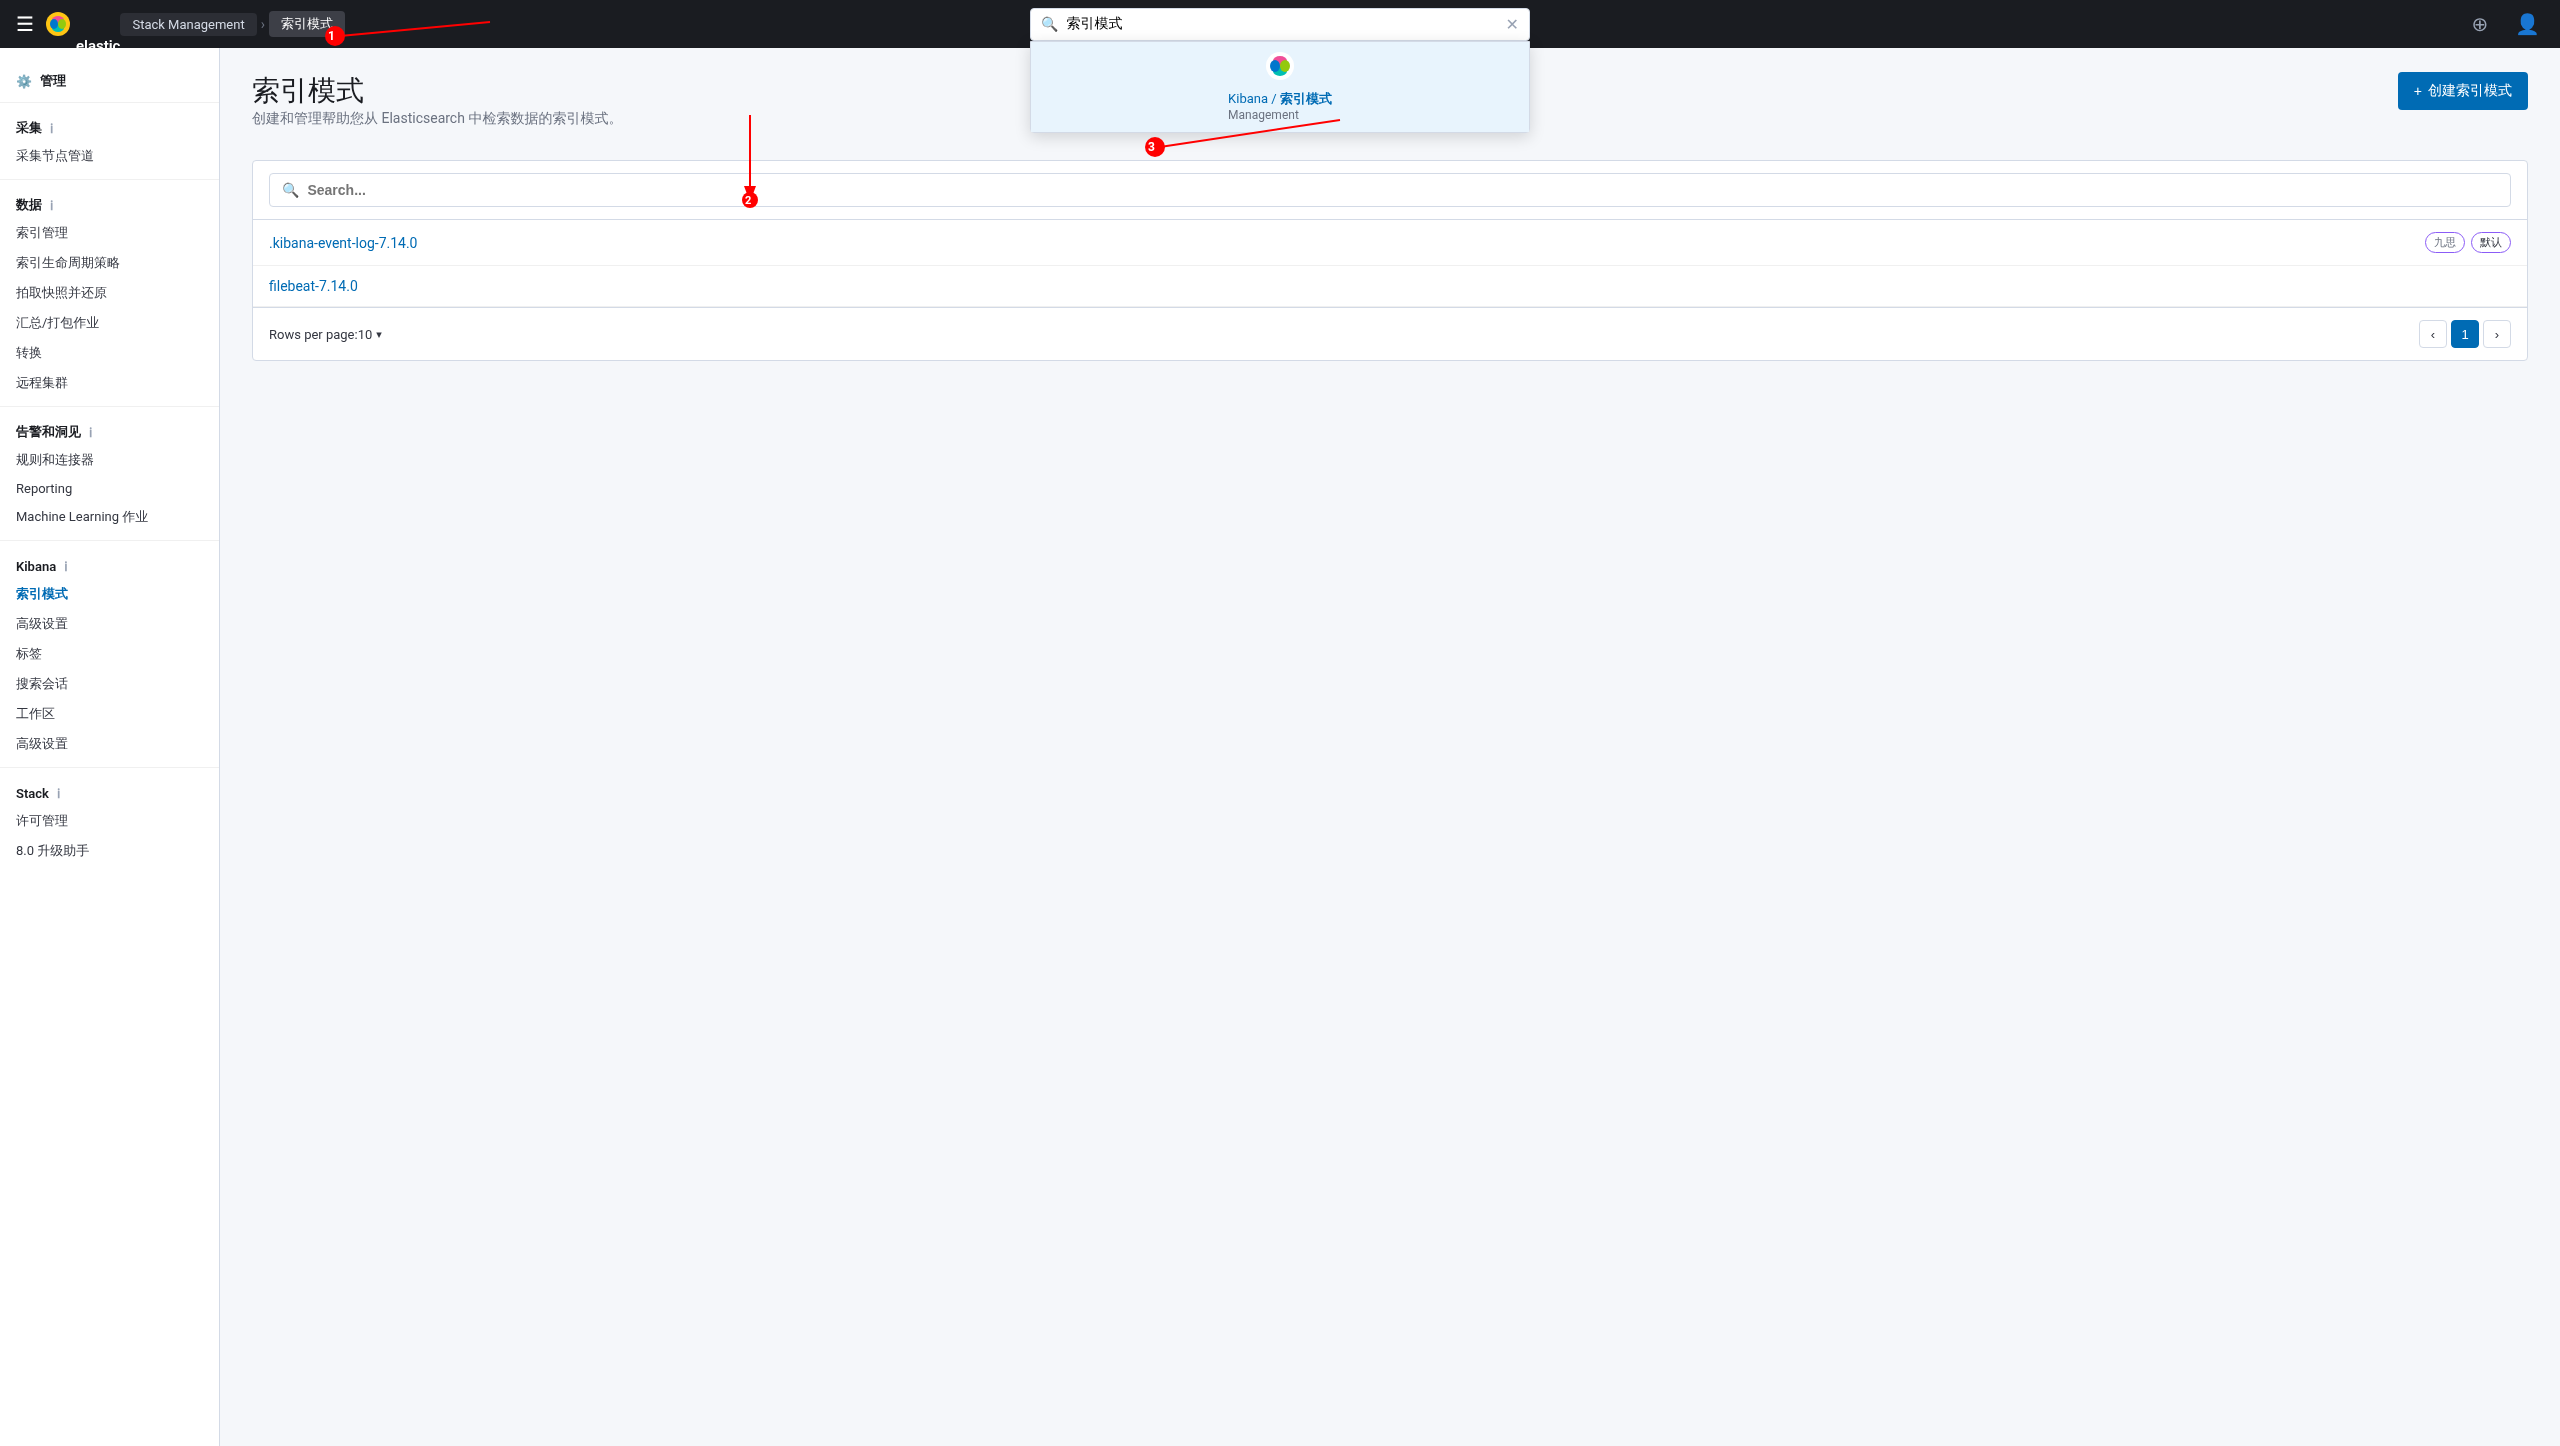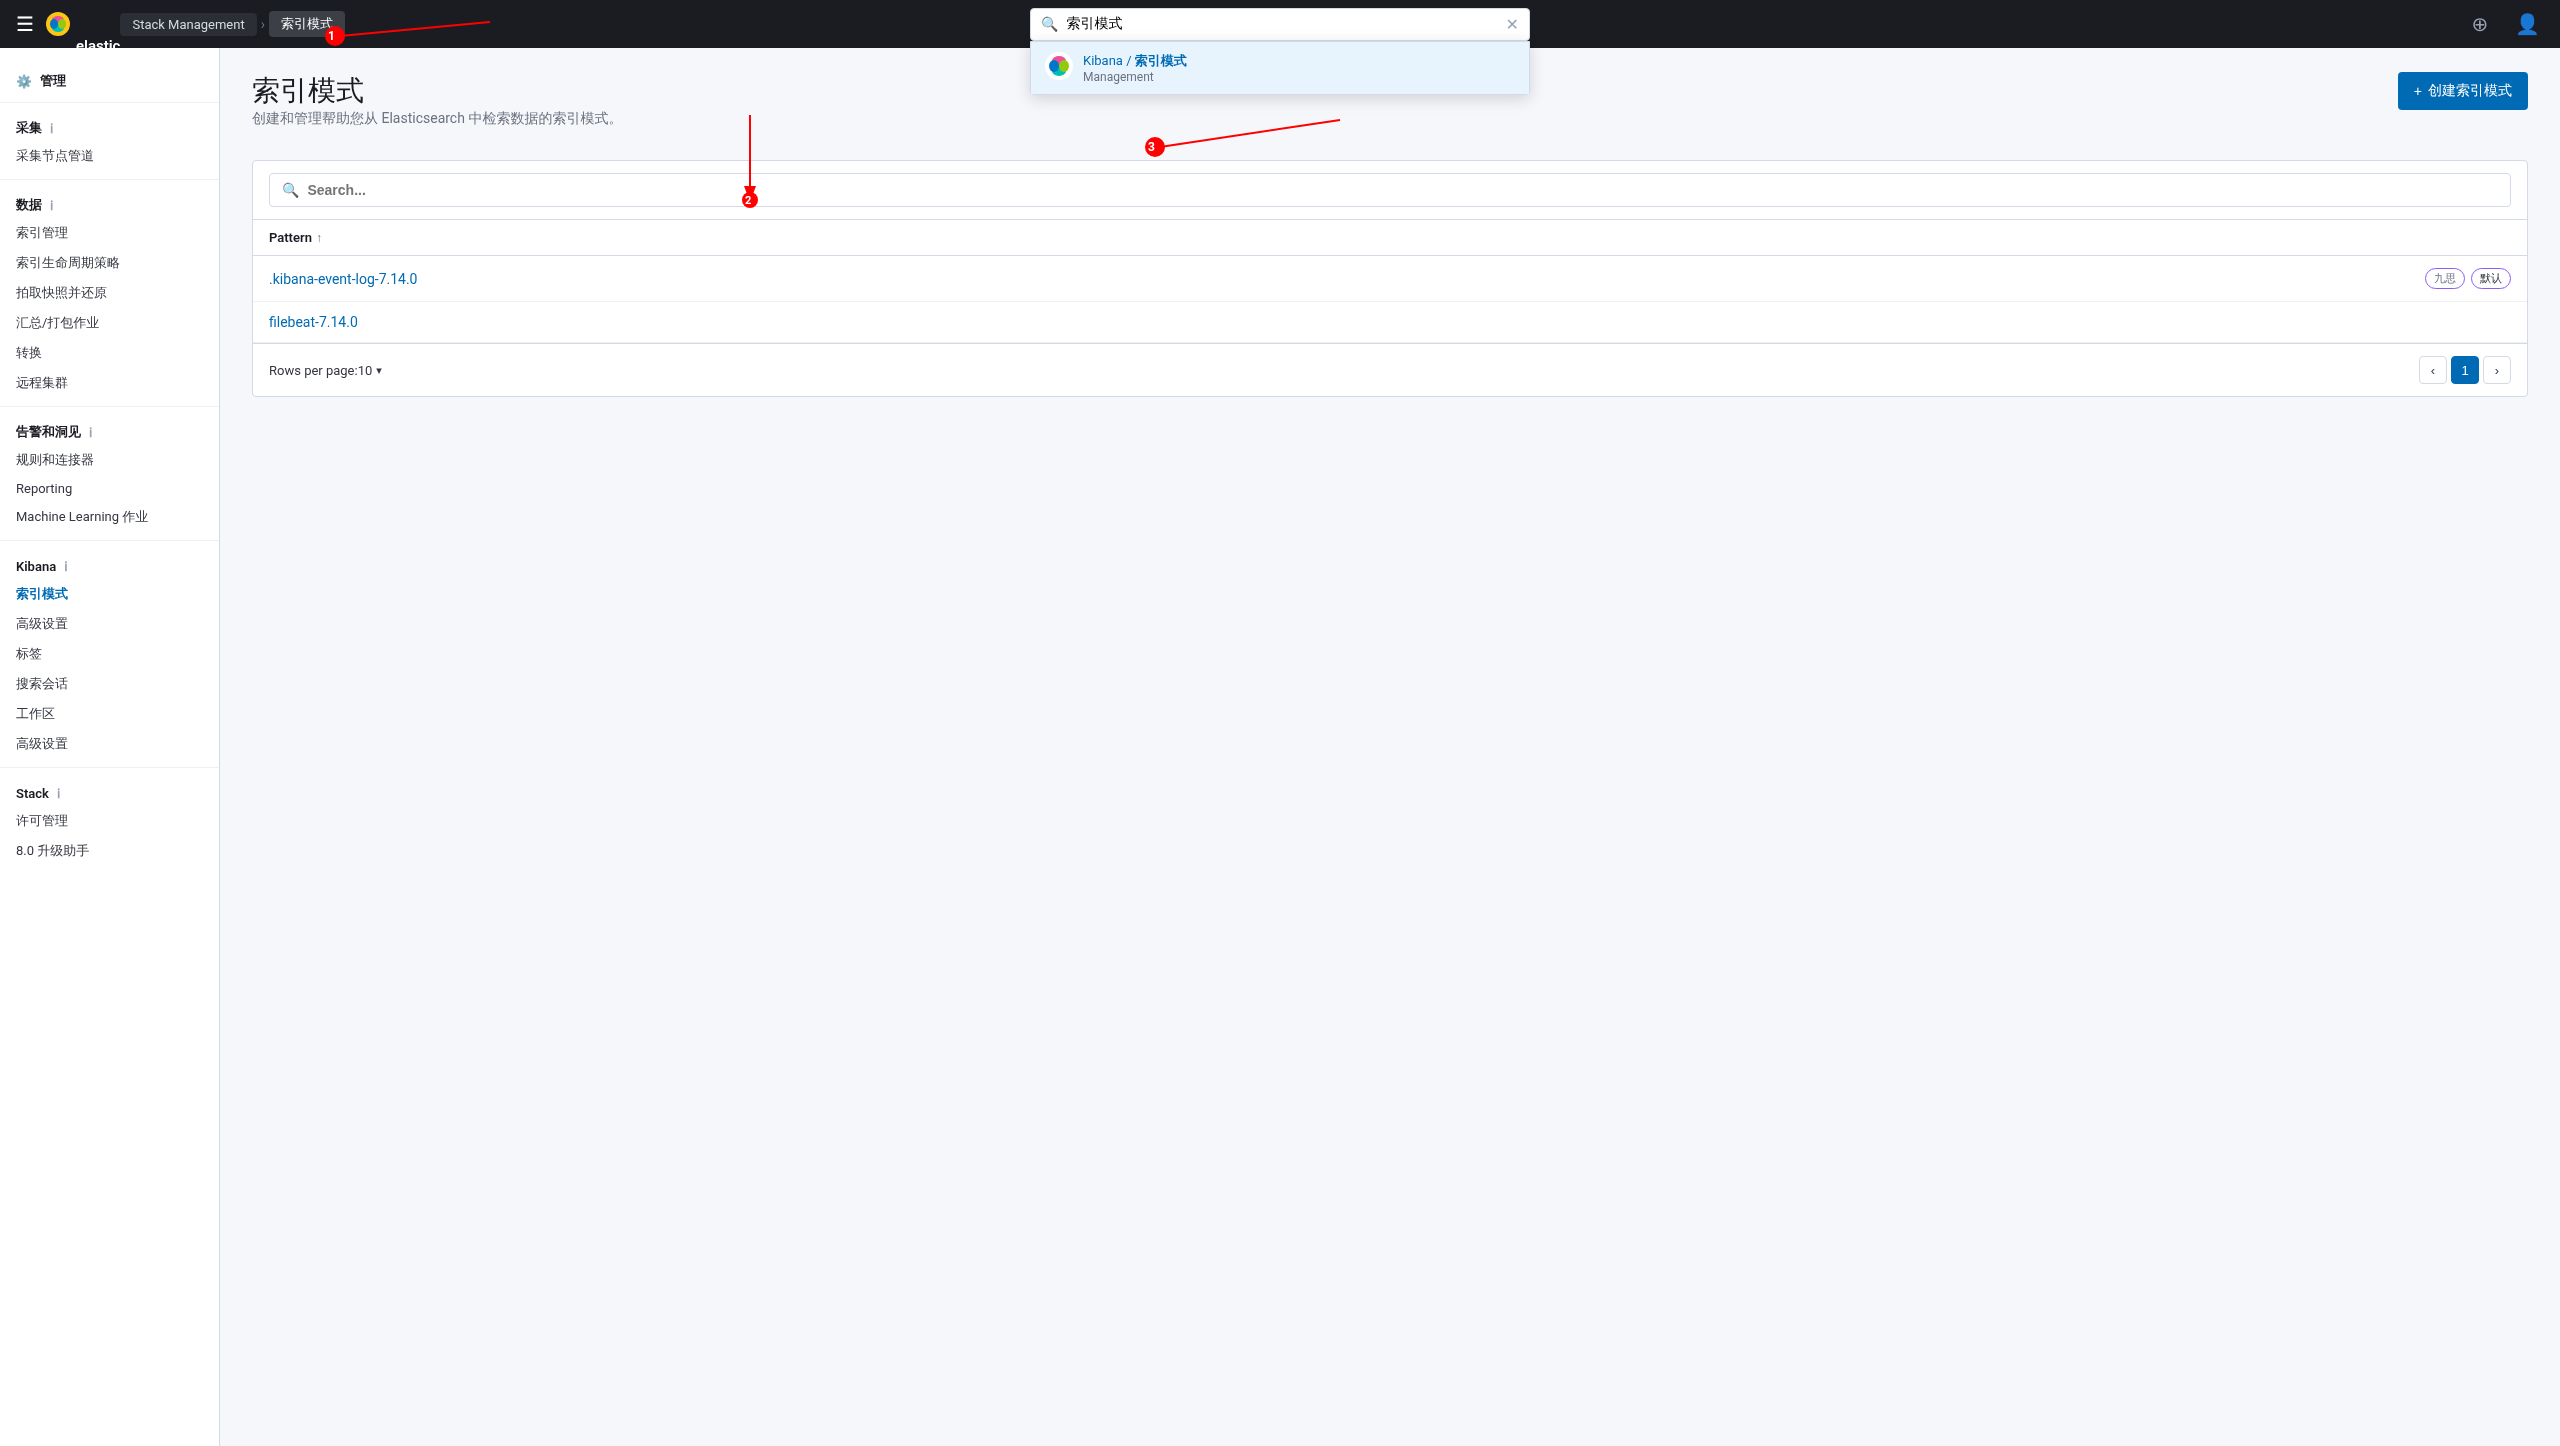--- a/index.html
+++ b/index.html
@@ -78,24 +78,26 @@
       left: 0;
       right: 0;
       background: white;
       border: 1px solid #d3dae6;
       border-radius: 0 0 4px 4px;
       box-shadow: 0 4px 16px rgba(0,0,0,0.15);
       z-index: 300;
     }
     .search-result-item {
       display: flex;
+      align-items: center;
       gap: 10px;
       padding: 10px 14px;
       cursor: pointer;
       background: #e8f4fd;
+      flex-direction: column;
     }
     .search-result-text {
       flex: 1;
     }
     .search-result-title {
       font-size: 13px;
       color: #006bb4;
     }
     .search-result-subtitle {
       font-size: 12px;
@@ -491,26 +493,20 @@
 
     <div class="table-container">
 
       <div class="search-row">
         <div class="table-search">
           <span style="color:#6b7280;">🔍</span>
           <input type="text" style="border: none; outline: none; font-size: 14px; width: 100%; font-weight: bold;" placeholder="Search...">
         </div>
       </div>
 
-      <div class="table-header">
-        <div class="col-header">
-          <span>Pattern</span>
-          <span class="sort-icon">↑</span>
-        </div>
-      </div>
 
       <div class="table-row" style="display:flex; align-items:center; justify-content:space-between;">
         <div class="pattern-cell">
           <a class="pattern-link">.kibana-event-log-7.14.0</a>
         </div>
         <div style="display:flex; gap:6px;">
           <span class="badge">九思</span>
           <span class="badge default">默认</span>
         </div>
       </div>

